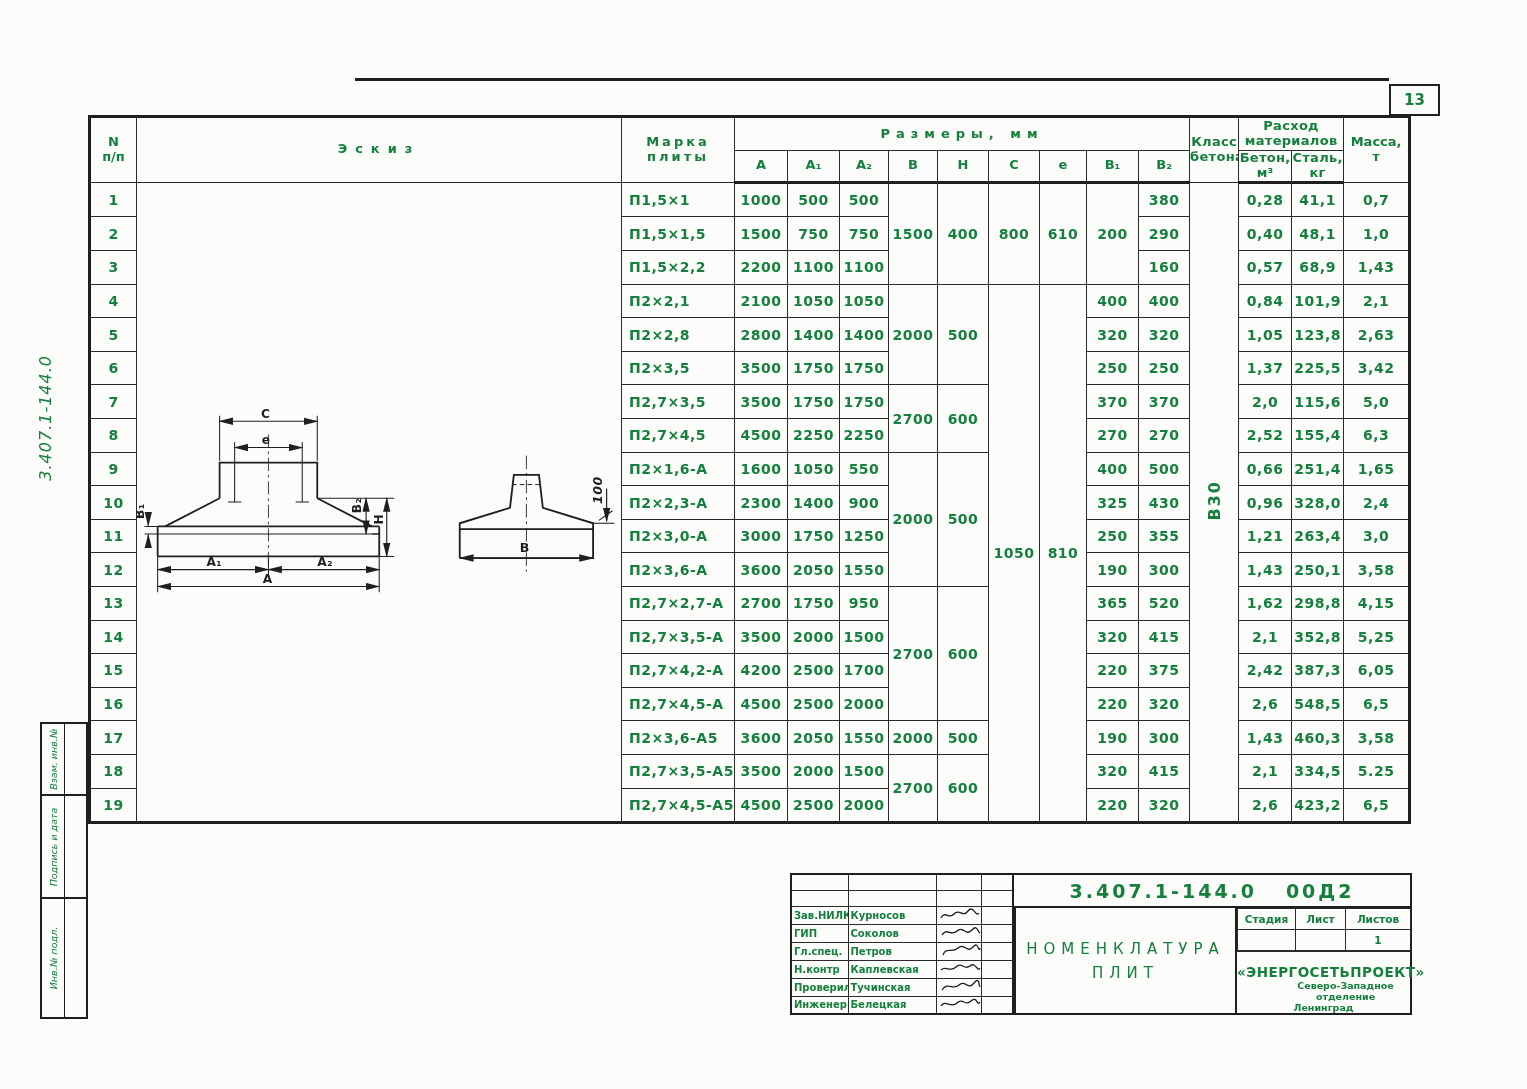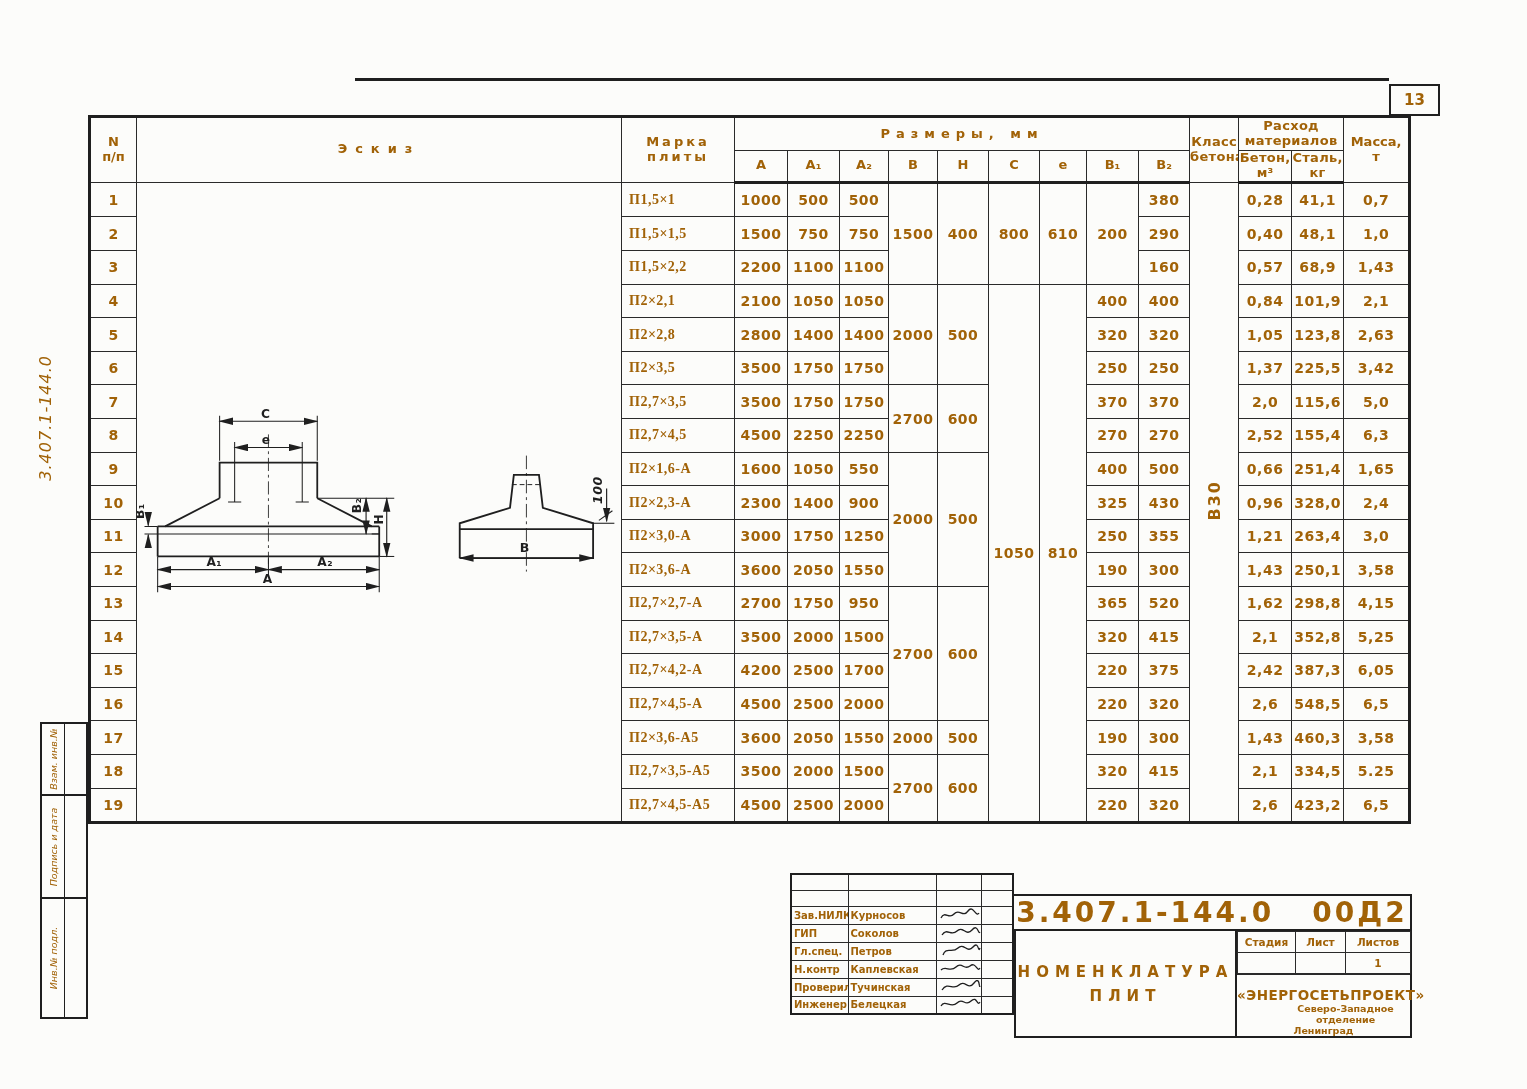--- a/index.html
+++ b/index.html
@@ -1,31 +1,31 @@
 <!DOCTYPE html>
 <html><head>
 <meta charset="utf-8">
 <style>
   html,body{margin:0;padding:0;background:#e8e8e6;}
   .sheet{position:relative;width:1527px;height:1089px;background:#fcfcfa;overflow:hidden;
-         font-family:"DejaVu Sans",sans-serif;color:#a16207;}
+         font-family:"DejaVu Sans",sans-serif;color:#15803d;}
   .abs{position:absolute;}
   
   .top-rule{left:355px;top:78px;width:1034px;height:3px;background:#1f1f1f;}
   .page-box{left:1389px;top:84px;width:47px;height:28px;border:2.4px solid #1f1f1f;
             display:flex;align-items:center;justify-content:center;font-size:15px;font-weight:bold;}
   
   table.main{position:absolute;left:88px;top:115px;border-collapse:collapse;table-layout:fixed;
              width:1320px;border:3px solid #1f1f1f;}
   table.main th,table.main td{border:1.6px solid #2a2a2a;padding:0;text-align:center;
              font-weight:bold;overflow:hidden;}
   table.main thead th{font-size:13px;line-height:1.15;font-weight:bold;}
   table.main thead tr.h2 th{border-bottom:3px solid #1f1f1f;}
   table.main tbody td{height:32.6px;font-size:14px;letter-spacing:.5px;}
-  td.mark{text-align:left !important;padding-left:7px !important;font-size:13.5px;letter-spacing:.3px;font-family:Liberation Serif, serif;}
+  td.mark{text-align:left !important;padding-left:7px !important;font-size:13.5px;letter-spacing:.3px;}
   .sp6{letter-spacing:6px;} .sp8{letter-spacing:8px;} .sp3{letter-spacing:3px;}
   .small{font-size:10.5px;letter-spacing:.3px;}
   .vtext{writing-mode:vertical-rl;transform:rotate(180deg);font-size:16px;letter-spacing:2px;font-weight:bold;}
   td.sk{vertical-align:middle;}
   .sketch-wrap{display:flex;gap:52px;justify-content:center;align-items:flex-start;}
   svg text{font-family:"DejaVu Sans",sans-serif;font-size:13px;font-weight:bold;fill:#1f1f1f;}
   svg .ln{stroke:#1f1f1f;stroke-width:1.9;fill:none;}
   svg .tn{stroke:#1f1f1f;stroke-width:1.1;fill:none;}
   svg .cl{stroke:#1f1f1f;stroke-width:.9;fill:none;stroke-dasharray:14 4 3 4;}
   svg .ds{stroke:#1f1f1f;stroke-width:1;fill:none;stroke-dasharray:5 3;}
@@ -43,24 +43,24 @@
   .stamp .sl span{position:absolute;left:50%;top:50%;transform:translate(-50%,-50%) rotate(-90deg);
                   white-space:nowrap;font-size:9.5px;font-style:italic;}
   .stamp .sr{flex:1;}
   
   .tb{left:790px;top:873px;width:620px;height:142px;display:flex;}
   table.sig{border-collapse:collapse;table-layout:fixed;width:222px;border:2.5px solid #1f1f1f;}
   table.sig td{border:1.4px solid #2a2a2a;padding:0 2px;font-size:10px;font-weight:bold;
                white-space:nowrap;overflow:hidden;text-align:left;}
   .tb-right{width:398px;display:flex;flex-direction:column;}
   .tb-doc{height:57px;border:2.5px solid #1f1f1f;border-left:none;display:flex;align-items:center;
-          justify-content:center;font-size:28px;font-weight:bold;letter-spacing:3px;white-space:pre;margin-top:21px;}
+          justify-content:center;font-size:19px;font-weight:bold;letter-spacing:3px;white-space:pre;}
   .tb-bottom{flex:1;display:flex;}
   .tb-title{width:225px;border:2.5px solid #1f1f1f;border-top:none;display:flex;flex-direction:column;
-            gap:6px;align-items:center;justify-content:center;font-size:15px;font-weight:bold;
+            gap:6px;align-items:center;justify-content:center;font-size:15px;font-weight:normal;
             letter-spacing:6px;text-transform:uppercase;}
   .tb-stage{width:173px;display:flex;flex-direction:column;border:2.5px solid #1f1f1f;border-top:none;border-left:none;}
   table.stage{border-collapse:collapse;table-layout:fixed;width:100%;}
   table.stage td{border:1.3px solid #2a2a2a;font-size:10.5px;font-weight:bold;text-align:center;height:18px;}
   .org{flex:1;border-top:1.6px solid #2a2a2a;text-align:center;padding-top:12px;}
   .org .o1{font-size:13.5px;font-weight:bold;letter-spacing:.5px;}
   .org .o2{font-size:9.5px;font-weight:bold;margin-left:44px;}
   .org .o3{font-size:9.5px;font-weight:bold;}
   .copy-line{left:1018px;top:1036px;display:flex;gap:55px;font-size:15px;font-weight:bold;letter-spacing:1.5px;}
 </style>

